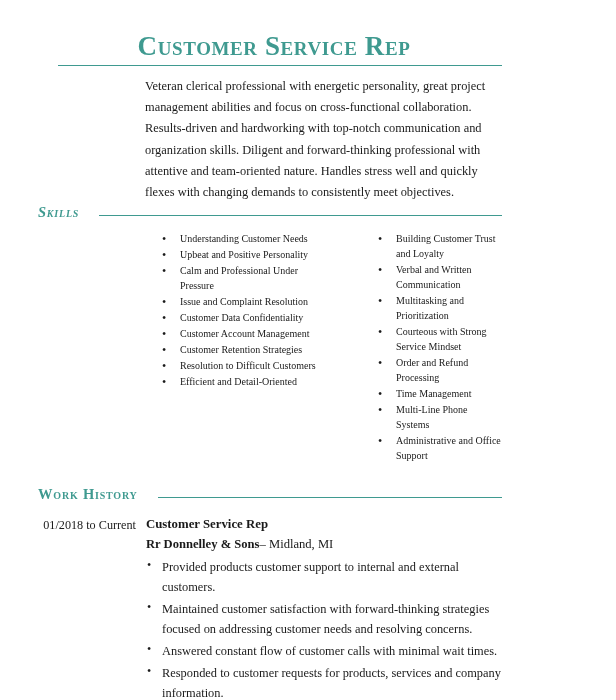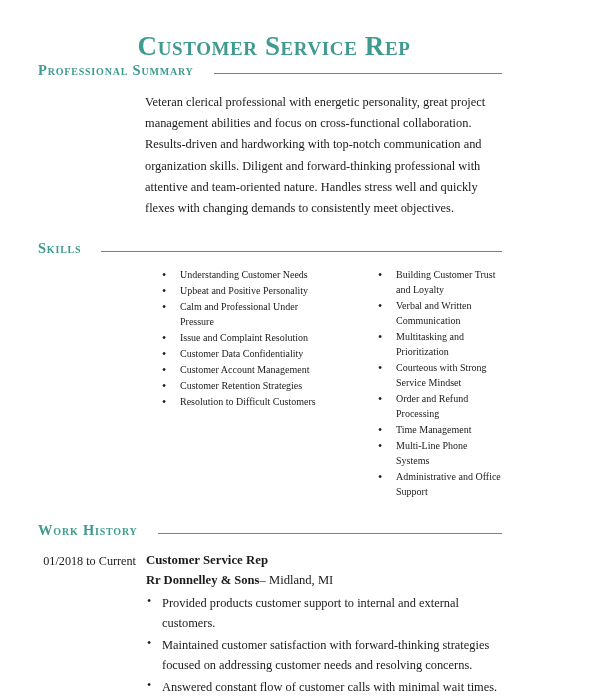--- a/index.html
+++ b/index.html
@@ -150,40 +150,40 @@
   }
 </style>
 </head>
 <body>
 
 <div class="page">
 
   <div class="resume-title">Customer Service Rep</div>
 
   <div class="section-head">
-    <span class="label">Professional Summary</span>
     <span class="rule"></span>
   </div>
   <div class="summary-block">Veteran clerical professional with energetic personality, great project management abilities and focus on cross-functional collaboration. Results-driven and hardworking with top-notch communication and organization skills. Diligent and forward-thinking professional with attentive and team-oriented nature. Handles stress well and quickly flexes with changing demands to consistently meet objectives.</div>
 
-  <div class="section-head" style="margin-top:20px;">
+  <div class="section-head" style="font-style:italic;">
     <span class="label">Skills</span>
     <span class="rule"></span>
   </div>
   <div class="skills-wrap">
     <div class="skills-col left">
       <ul class="bullets">
         <li>Understanding Customer Needs</li>
         <li>Upbeat and Positive Personality</li>
         <li>Calm and Professional Under Pressure</li>
         <li>Issue and Complaint Resolution</li>
         <li>Customer Data Confidentiality</li>
         <li>Customer Account Management</li>
         <li>Customer Retention Strategies</li>
         <li>Resolution to Difficult Customers</li>
+        <li>Efficient and Detail-Oriented</li>
       </ul>
     </div>
     <div class="skills-col right">
       <ul class="bullets">
         <li>Building Customer Trust and Loyalty</li>
         <li>Verbal and Written Communication</li>
         <li>Multitasking and Prioritization</li>
         <li>Courteous with Strong Service Mindset</li>
         <li>Order and Refund Processing</li>
         <li>Time Management</li>

